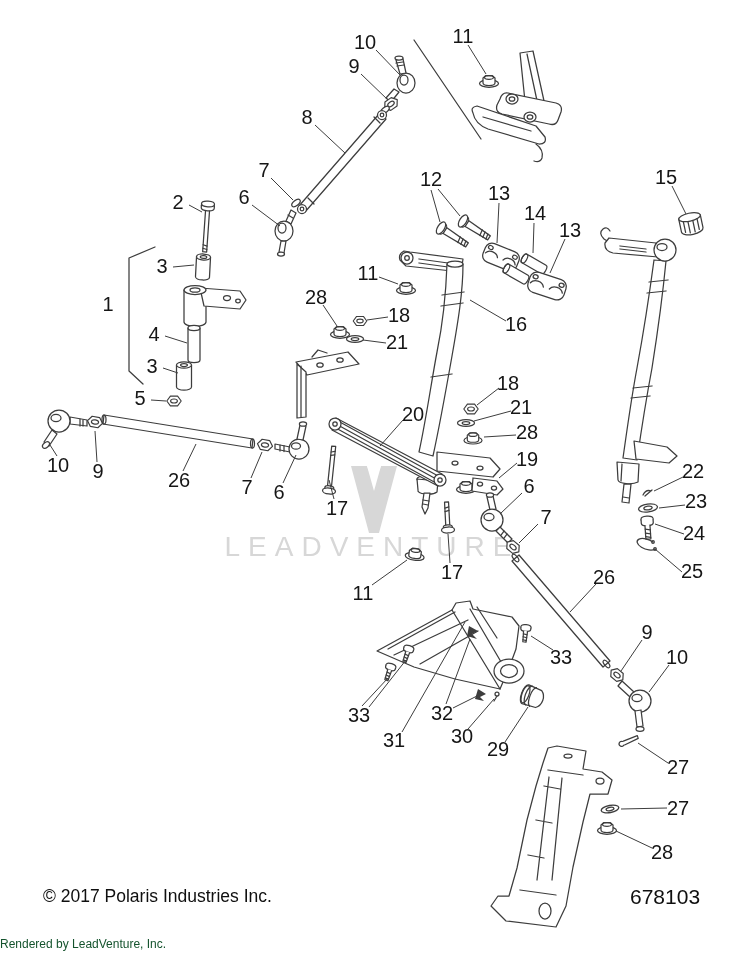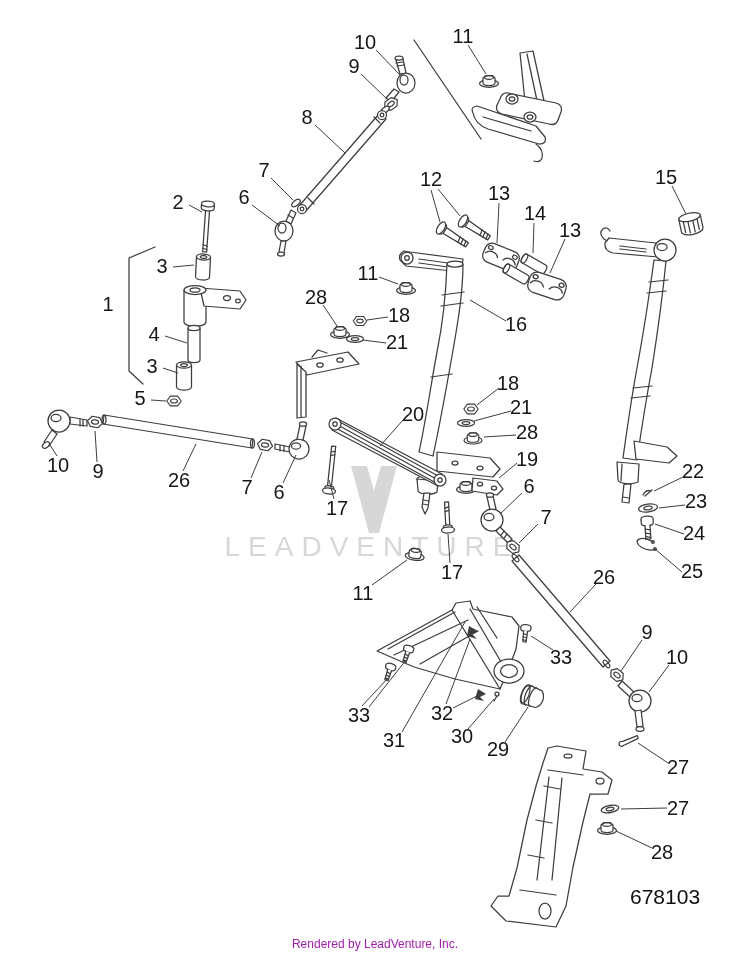--- a/index.html
+++ b/index.html
@@ -11,22 +11,22 @@
   .n{fill:none;stroke:var(--line,#3d3d3d);stroke-width:1.25;stroke-linecap:round;stroke-linejoin:round;}
   .w{fill:#ffffff;stroke:var(--line,#3d3d3d);stroke-width:1.25;stroke-linejoin:round;}
   .k{fill:var(--line,#3d3d3d);stroke:none;}
   .leader{stroke:var(--line,#3d3d3d);stroke-width:1;fill:none;}
   .callout{font:20px "Liberation Sans",sans-serif;fill:var(--callout,#161616);
            text-anchor:middle;dominant-baseline:central;}
   .wmtext{font:28px "Liberation Sans",sans-serif;letter-spacing:8px;
           fill:var(--watermark,#d7d7d7);text-anchor:middle;}
   .footer-copy{position:absolute;left:43px;top:886px;font-size:17.5px;color:#0f0f0f;}
   .footer-part{position:absolute;left:630px;top:885px;font-size:21px;color:#0f0f0f;}
-  .footer-render{position:absolute;left:0;top:937px;width:100%;text-align:center;
-                 font-size:12px;color:#a21caf;}
+  .footer-render{position:absolute;left:0;top:937px;width:100%;text-align:left;
+                 font-size:12px;color:#14532d;}
 </style>
 </head>
 <body>
 
 <div class="canvas">
 
 <svg width="750" height="960" viewBox="0 0 750 960">
   <defs>
     <g id="hexnut">
       <path class="w" d="M8,0 L4,-5.4 L-4,-5.4 L-8,0 L-4,5.4 L4,5.4 Z"></path>
@@ -433,16 +433,17 @@
         <line x1="453" y1="708" x2="477" y2="696" class="leader"></line>
         <text x="442" y="713" class="callout">32</text>
         <line x1="362" y1="706" x2="388" y2="678" class="leader"></line>
         <line x1="369" y1="707" x2="406" y2="660" class="leader"></line>
         <text x="359" y="715" class="callout">33</text>
         <line x1="553" y1="650" x2="531" y2="636" class="leader"></line>
         <text x="561" y="657" class="callout">33</text>
       </g>
 </svg>
 
+<div class="footer-copy">© 2017 Polaris Industries Inc.</div>
 <div class="footer-part">678103</div>
 <div class="footer-render">Rendered by LeadVenture, Inc.</div>
 
 </div>
 
 </body></html>

